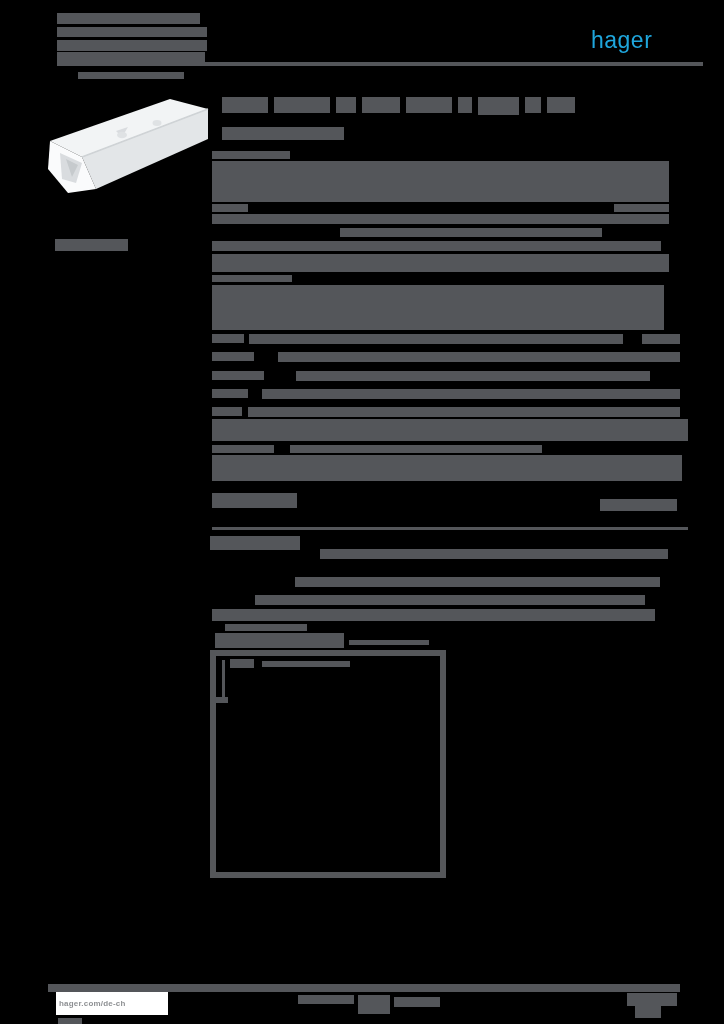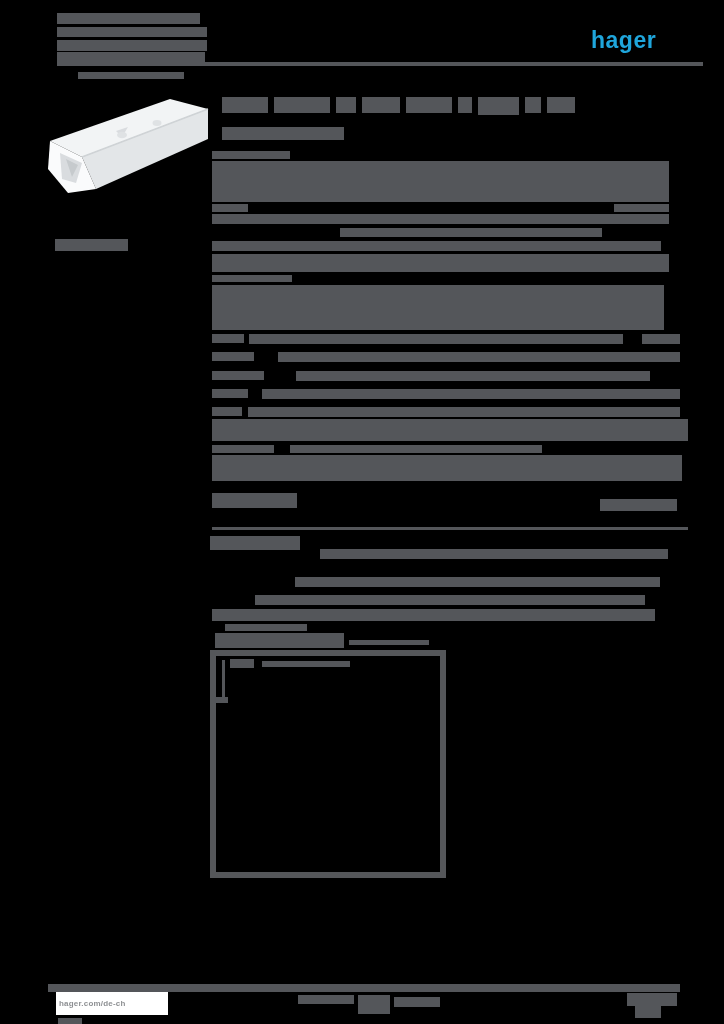--- a/index.html
+++ b/index.html
@@ -1,20 +1,20 @@
 <!DOCTYPE html>
 <html><head>
 <meta charset="utf-8">
 <style>
   html,body{margin:0;padding:0;background:#000;}
   .page{position:relative;width:724px;height:1024px;background:#000;overflow:hidden;
         font-family:"Liberation Sans", sans-serif;}
   .bar{position:absolute;background:#54565a;}
   .logo{position:absolute;left:591px;top:29px;color:#1fa6dc;font-size:23px;
-        font-weight:700;letter-spacing:0.5px;line-height:1;}
+        font-weight:400;letter-spacing:0.5px;line-height:1;}
   .header-rule{position:absolute;left:57px;top:62px;width:646px;height:4px;background:#54565a;}
   .product{position:absolute;left:42px;top:95px;width:168px;height:112px;}
   .diagram-box{position:absolute;left:210px;top:650px;width:236px;height:228px;
         border:6px solid #55575a;box-sizing:border-box;background:#000;}
   .site-box{position:absolute;left:56px;top:992px;width:112px;height:23px;background:#ffffff;
         display:flex;align-items:center;}
   .site-box span{color:#8e9093;font-size:8px;font-weight:bold;padding-left:3px;letter-spacing:0.2px;}
 </style>
 </head>
 <body>

